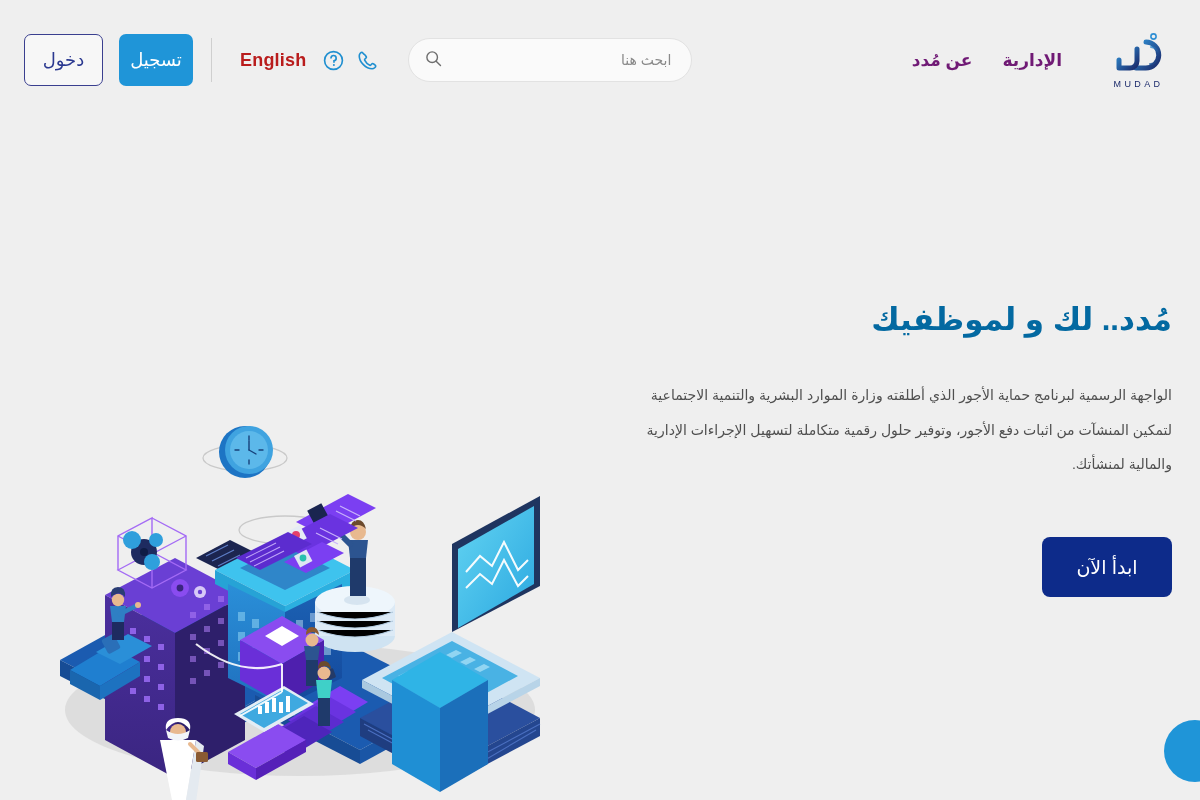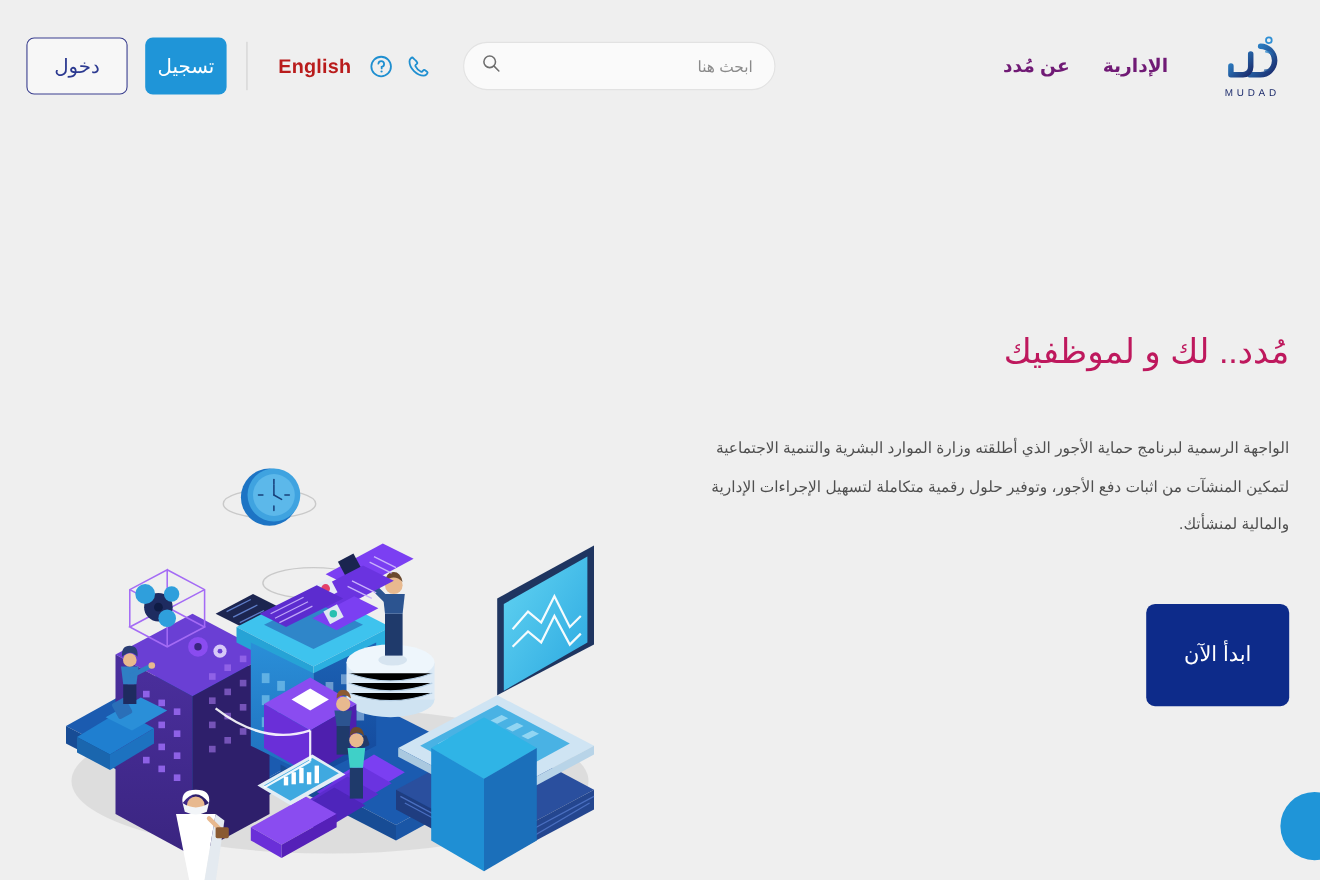--- a/index.html
+++ b/index.html
@@ -135,21 +135,21 @@
     flex: none;
   }
 
   .auth {
     display: flex;
     align-items: center;
     gap: 16px;
     flex-direction: row-reverse;
   }
   .btn-login {
-    width: 92px;
+    width: 79px;
     height: 52px;
     border-radius: 7px;
     border: 1.4px solid #3a3f8f;
     background: #f7f7f7;
     color: #2b3990;
     font-family: inherit;
     font-size: 18px;
     cursor: pointer;
   }
   .btn-register {
@@ -177,44 +177,44 @@
     margin-right: auto;
     padding: 0 28px 0 0;
     text-align: right;
     position: absolute;
     right: 0;
     top: 180px;
   }
 
   .hero-title {
     font-size: 31px;
-    font-weight: 400;
-    color: #be185d;
+    font-weight: 700;
+    color: #0369a1;
     line-height: 1.3;
-    margin-bottom: 50px;
+    margin-bottom: 38px;
     letter-spacing: -.2px;
   }
 
   .hero-desc {
     font-size: 14px;
     line-height: 2.45;
     color: #4f4f4f;
     max-width: 530px;
     margin-right: 0;
     margin-left: auto;
   }
 
   .cta-wrap {
     margin-top: 56px;
     display: flex;
     justify-content: flex-start;
   }
   .btn-cta {
     min-width: 130px;
-    height: 93px;
+    height: 60px;
     padding: 0 26px;
     background: #0d2b8a;
     color: #ffffff;
     border: none;
     border-radius: 8px;
     font-family: inherit;
     font-size: 19px;
     cursor: pointer;
   }
 

